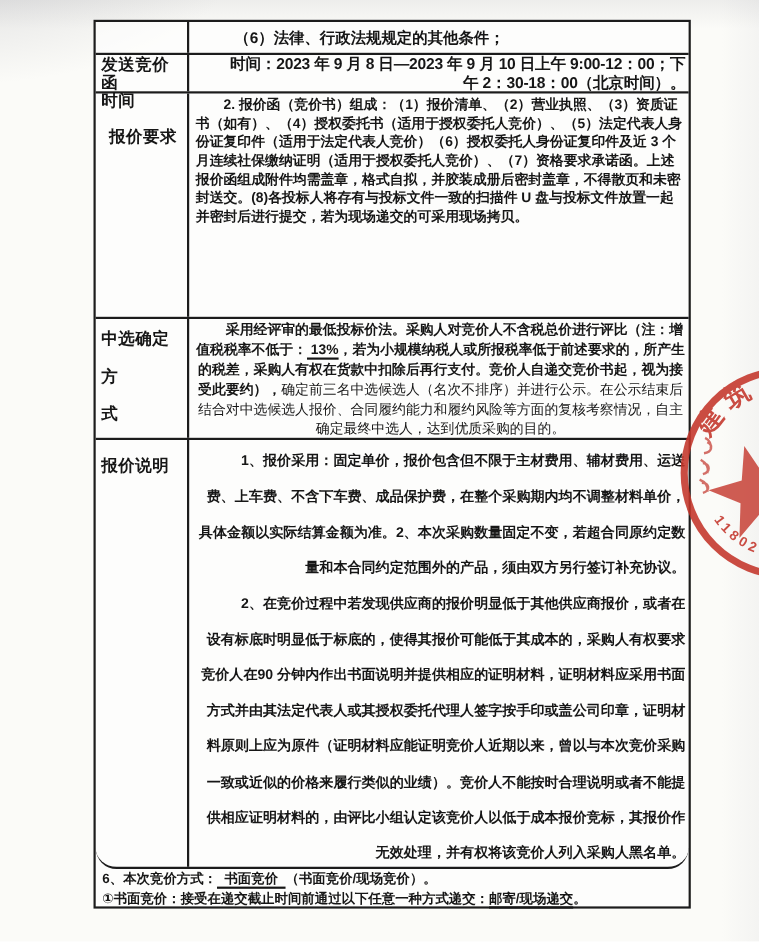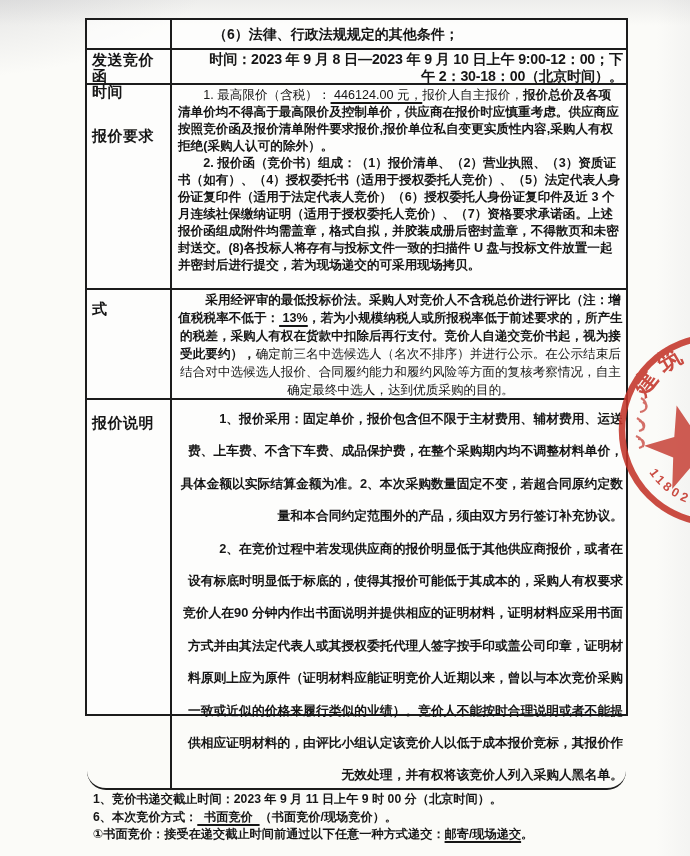--- a/index.html
+++ b/index.html
@@ -7,21 +7,21 @@
   body{width:690px;height:856px;overflow:hidden;font-family:"Liberation Sans","DejaVu Sans",sans-serif;}
   .page{
     position:relative;width:690px;height:856px;overflow:hidden;color:#161616;
     background:
       radial-gradient(430px 190px at -50px -40px, rgba(150,150,158,.32), rgba(150,150,158,0) 62%),
       linear-gradient(180deg, rgba(165,165,172,.16), rgba(255,255,255,0) 26px),
       linear-gradient(270deg, rgba(180,180,188,.10), rgba(255,255,255,0) 34px),
       #fbfbf8;
   }
   .doc-table{
-    position:absolute;left:85px;top:18px;width:543px;height:698px;
+    position:absolute;left:85px;top:18px;width:543px;height:808px;
     border:2px solid #1c1c1c;box-sizing:border-box;background:rgba(255,255,255,.55);
   }
   .row{display:flex;border-bottom:2px solid #1c1c1c;box-sizing:border-box;}
   .row:last-child{border-bottom:none;}
   .label-cell{
     width:85px;flex:0 0 85px;border-right:2px solid #1c1c1c;box-sizing:border-box;
     font-weight:700;font-size:15px;padding:3px 2px 0 5px;letter-spacing:.5px;
   }
   .content-cell{flex:1;box-sizing:border-box;padding:1px 3px 0 6px;overflow:hidden;}
   p{margin:0;}
@@ -29,21 +29,21 @@
   .u{text-decoration:underline;text-underline-offset:3px;text-decoration-thickness:1.5px;}
   .ind2{text-indent:2em;}
   .ind25{text-indent:2.5em;}
 
   .r1{height:30px;}
   .r1 .content-cell{font-size:14px;line-height:27px;}
   .r2{height:35px;gap:28px;}
   .r2 .label-cell{line-height:16px;padding-top:2px;}
   .r2 .content-cell{font-size:14.2px;line-height:16.5px;letter-spacing:-.2px;text-align:right;}
   .r3{height:205px;}
-  .r3 .label-cell{padding-top:42px;}
+  .r3 .label-cell{padding-top:30px;text-align:center;}
   .r3 .content-cell{font-size:12.6px;line-height:17px;padding-top:2px;}
   .r4{height:110px;}
   .r4 .label-cell{line-height:34px;padding-top:2px;}
   .r4 .content-cell{font-size:12.6px;line-height:18px;padding-top:1px;text-align:center;}
   .r5{height:390px;border-radius:19px;}
   .r5 .label-cell{padding-top:14px;}
   .r5 .content-cell{font-size:12.8px;line-height:32.4px;padding-top:3px;text-align:right;}
   .r6{height:55px;}
   .r6 .label-cell{line-height:25px;padding-top:3px;}
   .r6 .content-cell{font-size:12.2px;line-height:17.5px;padding-top:1px;}
@@ -73,47 +73,46 @@
       <div class="content-cell">
         <p><span class="b">时间：2023 年 9 月 8 日—2023 年 9 月 10 日上午 9:00-12：00；下午 2：30-18：00（北京时间）。</span></p>
       </div>
     </div>
 
     <div class="row r3">
       <div class="label-cell">
         <div>报价要求</div>
       </div>
       <div class="content-cell">
-        <p class="ind2"><span>1. 最高限价（含税）：</span><span class="u">&nbsp;446124.00 元，</span><span>报价人自主报价，</span><span class="b">报价总价及各项清单价均不得高于最高限价及控制单价，供应商在报价时应慎重考虑。供应商应按照竞价函及报价清单附件要求报价,报价单位私自变更实质性内容,采购人有权拒绝(采购人认可的除外）。</span></p>
         <p class="ind2"><span class="b">2. 报价函（竞价书）组成：（1）报价清单、（2）营业执照、（3）资质证书（如有）、（4）授权委托书（适用于授权委托人竞价）、（5）法定代表人身份证复印件（适用于法定代表人竞价）（6）授权委托人身份证复印件及近 3 个月连续社保缴纳证明（适用于授权委托人竞价）、（7）资格要求承诺函。上述报价函组成附件均需盖章，格式自拟，并胶装成册后密封盖章，不得散页和未密封送交。(8)各投标人将存有与投标文件一致的扫描件 U 盘与投标文件放置一起并密封后进行提交，若为现场递交的可采用现场拷贝。</span></p>
       </div>
     </div>
 
     <div class="row r4">
       <div class="label-cell">
+        <div>中选确定方</div>
         <div>式</div>
       </div>
       <div class="content-cell">
         <p class="ind2"><span class="b">采用经评审的最低投标价法。采购人对竞价人不含税总价进行评比（注：增值税税率不低于：</span><span class="b u">&nbsp;13%</span><span class="b">，若为小规模纳税人或所报税率低于前述要求的，所产生的税差，采购人有权在货款中扣除后再行支付。竞价人自递交竞价书起，视为接受此要约），</span><span>确定前三名中选候选人（名次不排序）并进行公示。在公示结束后结合对中选候选人报价、合同履约能力和履约风险等方面的复核考察情况，自主确定最终中选人，达到优质采购的目的。</span></p>
       </div>
     </div>
 
     <div class="row r5">
       <div class="label-cell">
         <div>报价说明</div>
       </div>
       <div class="content-cell">
         <p class="ind25"><span class="b">1、报价采用：固定单价，报价包含但不限于主材费用、辅材费用、运送费、上车费、不含下车费、成品保护费，在整个采购期内均不调整材料单价，具体金额以实际结算金额为准。2、本次采购数量固定不变，若超合同原约定数量和本合同约定范围外的产品，须由双方另行签订补充协议。</span></p>
         <p class="ind25"><span class="b">2、在竞价过程中若发现供应商的报价明显低于其他供应商报价，或者在设有标底时明显低于标底的，使得其报价可能低于其成本的，采购人有权要求竞价人在90 分钟内作出书面说明并提供相应的证明材料，证明材料应采用书面方式并由其法定代表人或其授权委托代理人签字按手印或盖公司印章，证明材料原则上应为原件（证明材料应能证明竞价人近期以来，曾以与本次竞价采购一致或近似的价格来履行类似的业绩）。竞价人不能按时合理说明或者不能提供相应证明材料的，由评比小组认定该竞价人以低于成本报价竞标，其报价作无效处理，并有权将该竞价人列入采购人黑名单。</span></p>
       </div>
     </div>
 
     <div class="row r6">
       <div class="content-cell">
-        <p><span class="b">1、竞价书递交截止时间：2023 年 9 月 11 日上午 9 时 00 分（北京时间）。</span></p>
         <p><span class="b">6、本次竞价方式：</span><span class="b u">&nbsp;&nbsp;书面竞价&nbsp;&nbsp;</span><span class="b">（书面竞价/现场竞价）。</span></p>
         <p><span class="b">①书面竞价：接受在递交截止时间前通过以下任意一种方式递交：</span><span class="b u">邮寄/现场递交</span><span class="b">。</span></p>
       </div>
     </div>
 
   </div>
 
   <svg class="stamp" viewBox="0 0 200 240" xmlns="http://www.w3.org/2000/svg">
     <defs>
       <path id="arcTop" d="M 27 105 A 76 76 0 0 1 152 54" fill="none"></path>

